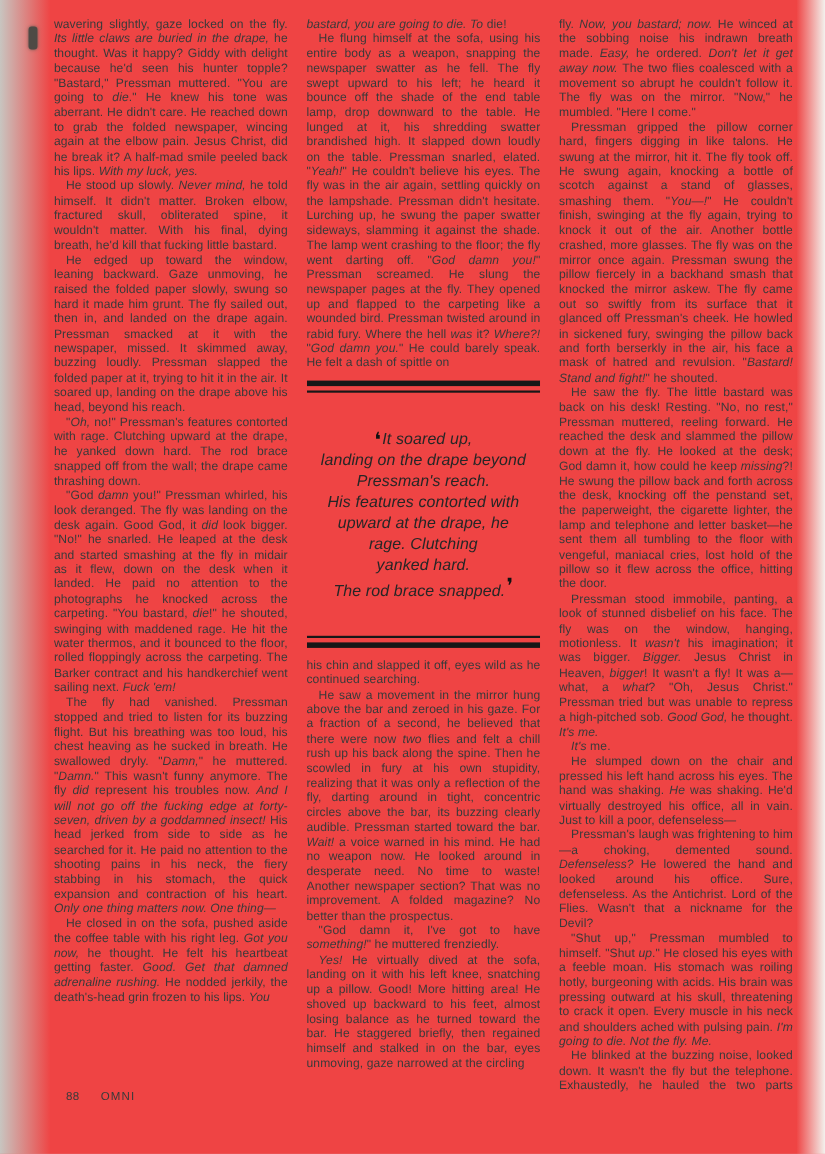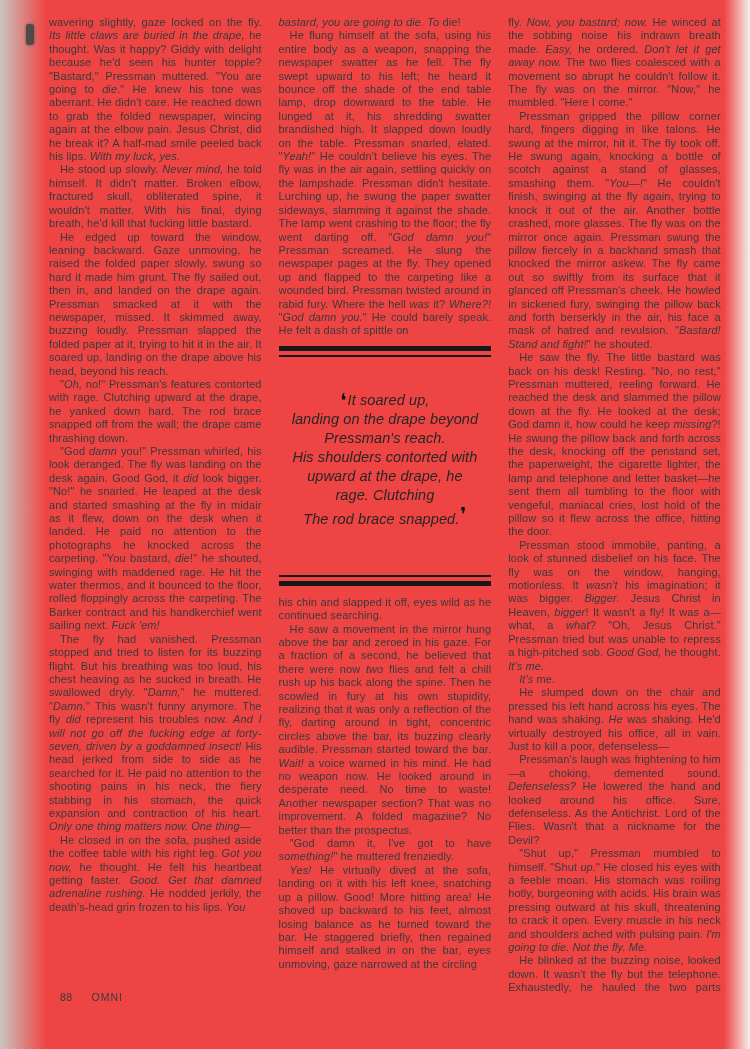--- a/index.html
+++ b/index.html
@@ -34,21 +34,21 @@
   }
   p.para{margin:0;}
   p.para.indent{text-indent:11px;}
 
   .pullquote{margin:8px 0 10px;}
   .rule{width:100%;}
   .rule-thick{height:5px;background:#171717;}
   .rule-thin{height:2px;background:#171717;}
   .gap3{height:4px;}
   .pq-text{
-    padding:34px 4px 46px;
+    padding:34px 4px 30px;
     text-align:center;font-style:italic;
     font-size:14.5px;line-height:19px;color:#262626;
     letter-spacing:.1px;
   }
   .pq-line{white-space:nowrap;}
   .qm{font-style:normal;font-size:19px;color:#111;}
   .qm-open{vertical-align:-2px;margin-right:1px;}
   .qm-close{vertical-align:3px;margin-left:1px;}
 
   .footer{
@@ -81,23 +81,24 @@
         </div>
 
       <div class="pullquote">
         <div class="rule rule-thick"></div>
         <div class="gap3"></div>
         <div class="rule rule-thin"></div>
         <div class="pq-text">
             <div class="pq-line"><span class="qm qm-open">❛</span>It soared up,</div>
             <div class="pq-line">landing on the drape beyond</div>
             <div class="pq-line">Pressman's reach.</div>
-            <div class="pq-line">His shoulders contorted with</div>
+            <div class="pq-line">His features contorted with</div>
             <div class="pq-line">upward at the drape, he</div>
             <div class="pq-line">rage. Clutching</div>
+            <div class="pq-line">yanked hard.</div>
             <div class="pq-line">The rod brace snapped.<span class="qm qm-close">❜</span></div>
           </div>
         <div class="rule rule-thin"></div>
         <div class="gap3"></div>
         <div class="rule rule-thick"></div>
       </div>
 
       <div>
           <p class="para">his chin and slapped it off, eyes wild as he continued searching.</p>
           <p class="para indent">He saw a movement in the mirror hung above the bar and zeroed in his gaze. For a fraction of a second, he believed that there were now <i>two</i> flies and felt a chill rush up his back along the spine. Then he scowled in fury at his own stupidity, realizing that it was only a reflection of the fly, darting around in tight, concentric circles above the bar, its buzzing clearly audible. Pressman started toward the bar. <i>Wait!</i> a voice warned in his mind. He had no weapon now. He looked around in desperate need. No time to waste! Another newspaper section? That was no improvement. A folded magazine? No better than the prospectus.</p>

